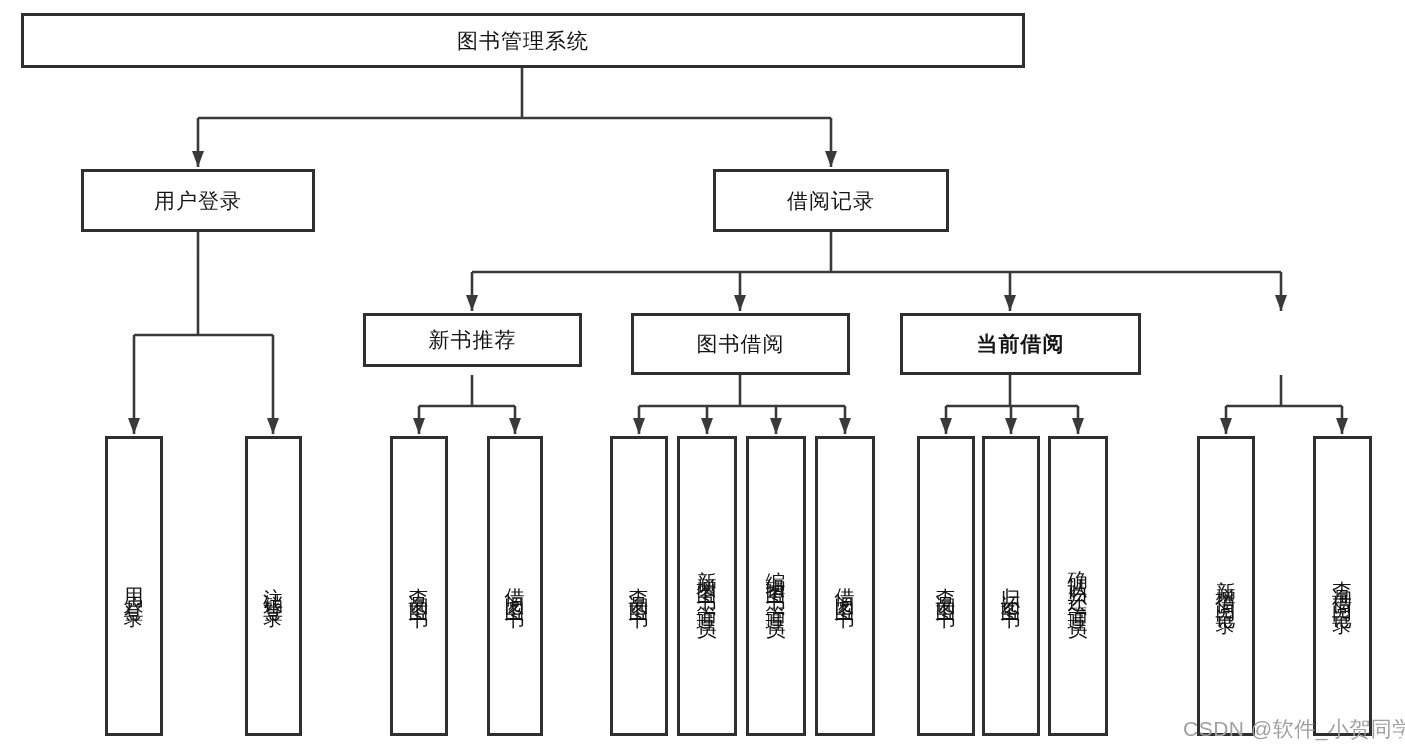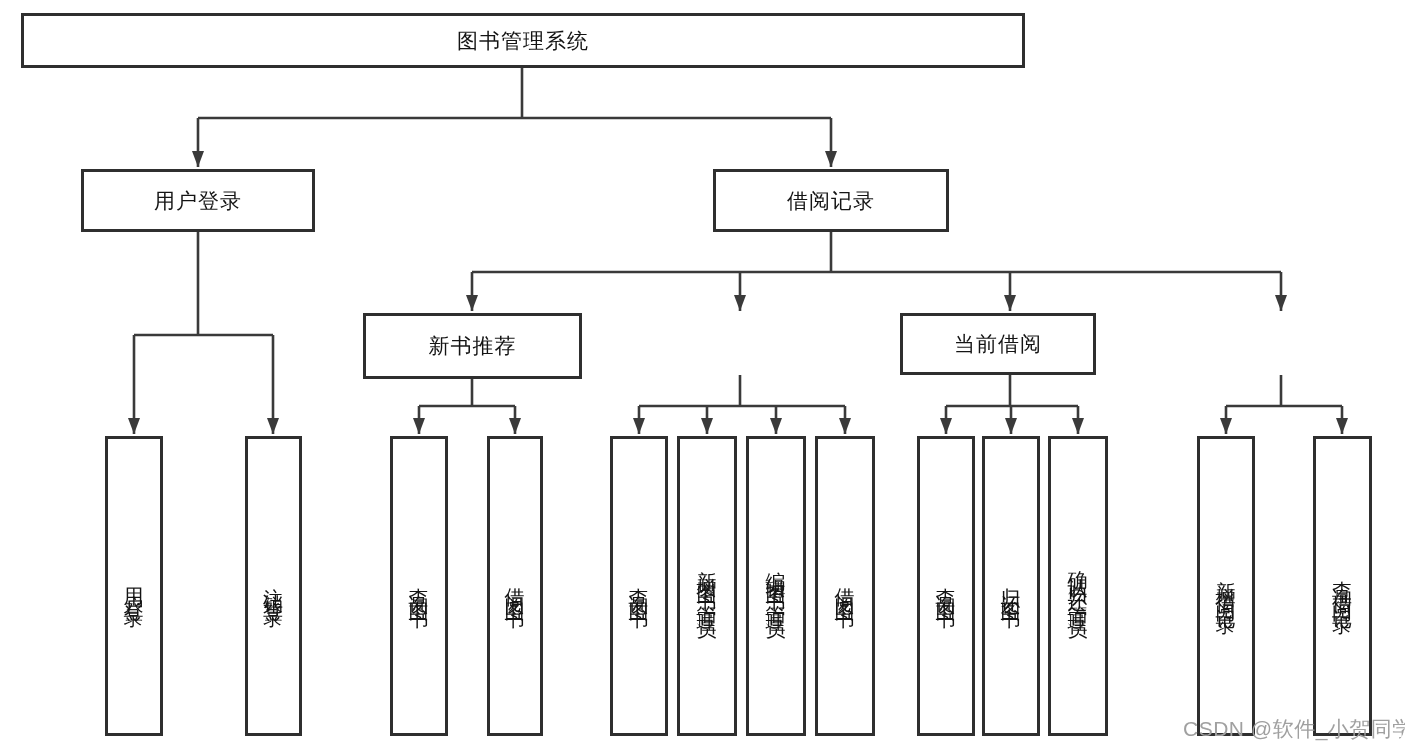--- a/index.html
+++ b/index.html
@@ -49,23 +49,23 @@
     letter-spacing: 7px;
     line-height: 1;
     white-space: nowrap;
   }
   
   .n-root   { left: 21px;  top: 13px;  width: 1004px; height: 55px; }
   
   .n-login  { left: 81px;  top: 169px; width: 234px; height: 63px; }
   .n-mgmt   { left: 713px; top: 169px; width: 236px; height: 63px; }
   
-  .n-rec    { left: 363px;  top: 313px; width: 219px; height: 66px; justify-content: center; }
+  .n-rec    { left: 363px;  top: 313px; width: 219px; height: 54px; justify-content: center; }
   .n-borrow { left: 631px;  top: 313px; width: 219px; height: 62px; }
-  .n-cur    { left: 900px;  top: 313px; width: 196px; height: 62px; }
+  .n-cur    { left: 900px;  top: 313px; width: 241px; height: 62px; font-weight: bold; }
   .n-hist   { left: 1172px; top: 313px; width: 219px; height: 62px; }
   
   .leaf { top: 436px; height: 300px; }
   .l-g1a { left: 105px;  width: 58px; }
   .l-g1b { left: 245px;  width: 57px; }
   .l-g2a { left: 390px;  width: 58px; }
   .l-g2b { left: 487px;  width: 56px; }
   .l-g3a { left: 610px;  width: 58px; }
   .l-g3b { left: 677px;  width: 60px; }
   .l-g3c { left: 746px;  width: 60px; }
@@ -148,20 +148,23 @@
   <div class="hnode n-login">
     <span>用户登录</span>
   </div>
   <div class="hnode n-mgmt">
     <span>借阅记录</span>
   </div>
 
   <div class="hnode n-rec">
     <span>新书推荐</span>
   </div>
+  <div class="hnode n-borrow">
+    <span>图书借阅</span>
+  </div>
   <div class="hnode n-cur">
     <span>当前借阅</span>
   </div>
 
   <div class="vnode leaf l-g1a">
     <span class="vtext">用户登录</span>
   </div>
   <div class="vnode leaf l-g1b">
     <span class="vtext">注销登录</span>
   </div>

